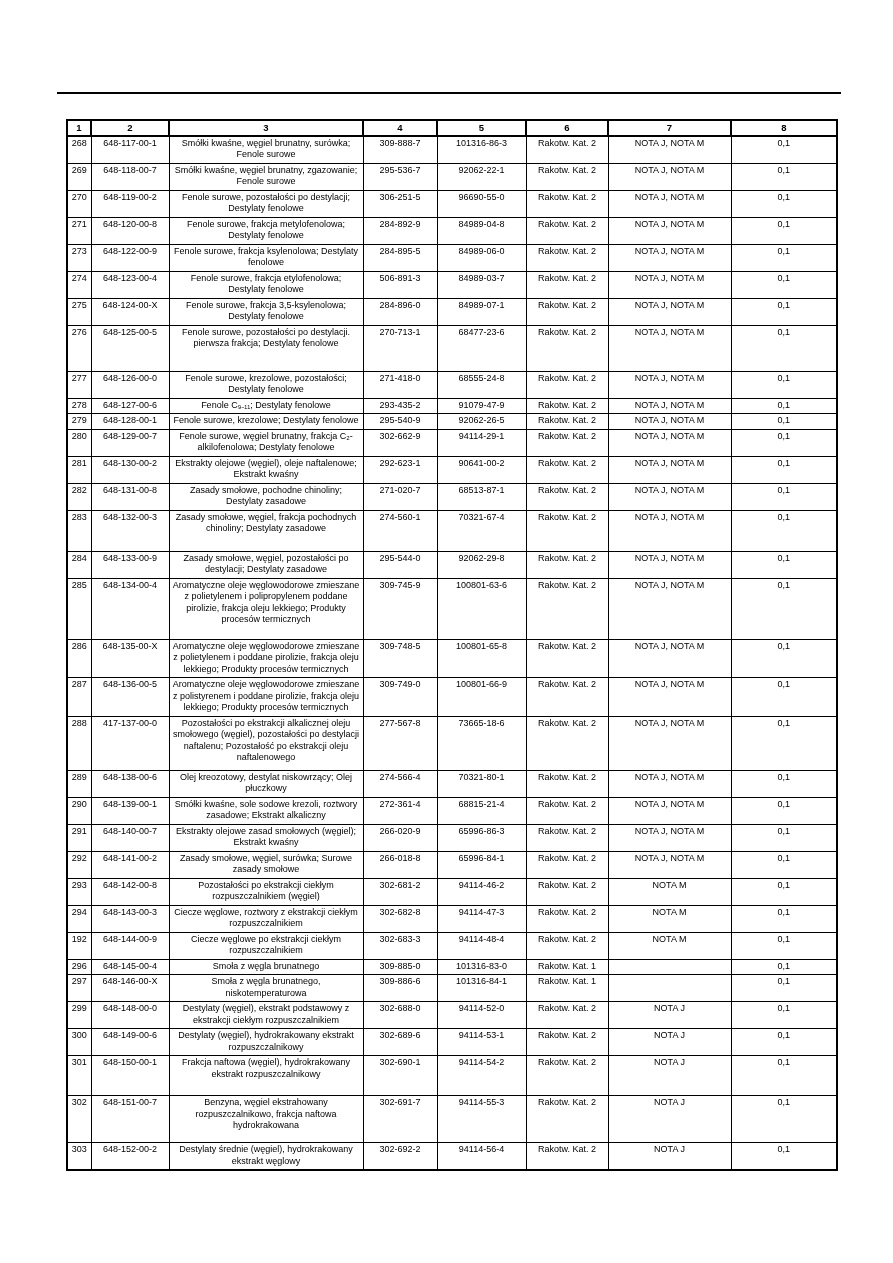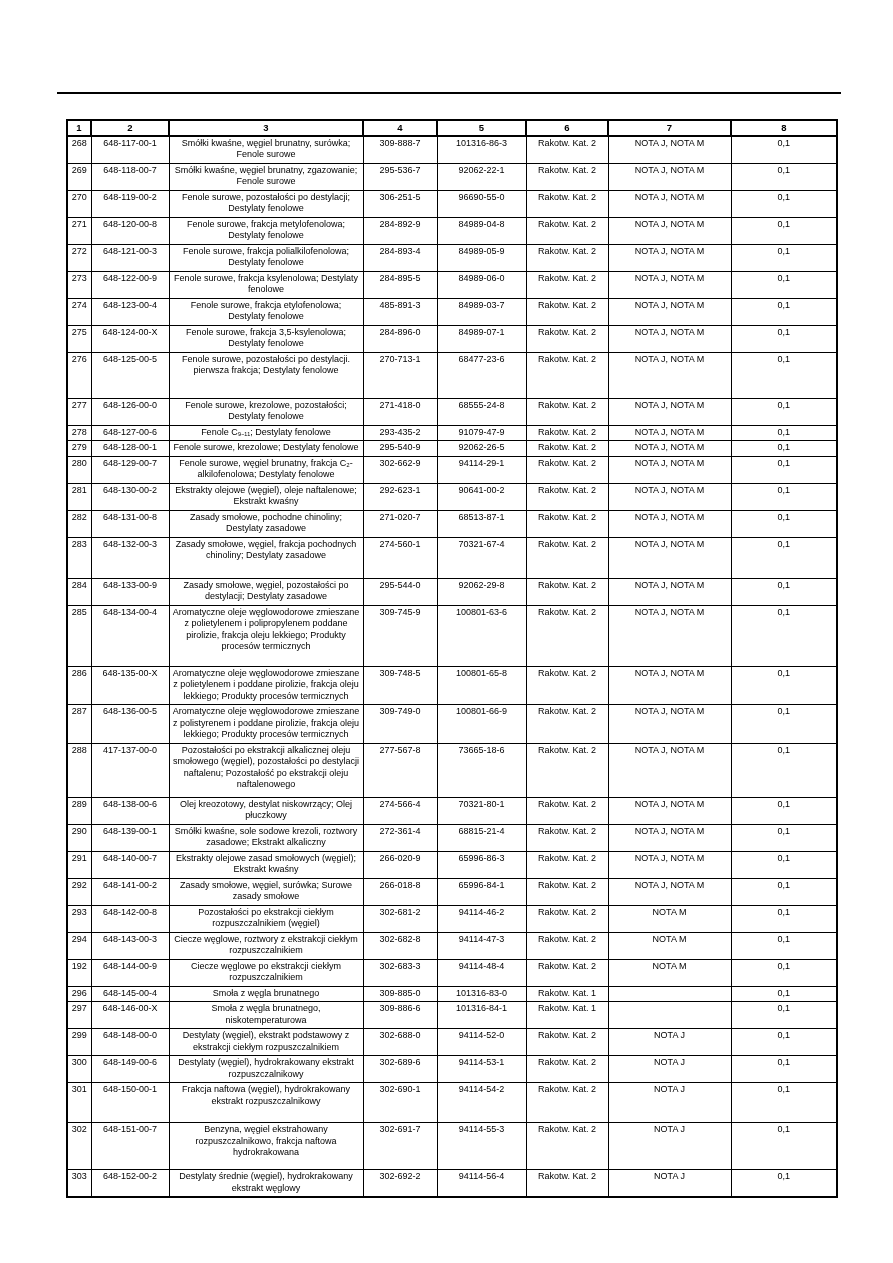--- a/index.html
+++ b/index.html
@@ -119,44 +119,34 @@
           <td class="col-no">271</td>
           <td class="col-index">648-120-00-8</td>
           <td class="col-name">Fenole surowe, frakcja metylofenolowa; Destylaty fenolowe</td>
           <td class="col-ec">284-892-9</td>
           <td class="col-cas">84989-04-8</td>
           <td class="col-category">Rakotw. Kat. 2</td>
           <td class="col-notes">NOTA J, NOTA M</td>
           <td class="col-limit">0,1</td>
         </tr>
         <tr>
-          <td class="col-no">272</td>
-          <td class="col-index">648-121-00-3</td>
-          <td class="col-name">Fenole surowe, frakcja polialkilofenolowa; Destylaty fenolowe</td>
-          <td class="col-ec">284-893-4</td>
-          <td class="col-cas">84989-05-9</td>
-          <td class="col-category">Rakotw. Kat. 2</td>
-          <td class="col-notes">NOTA J, NOTA M</td>
-          <td class="col-limit">0,1</td>
-        </tr>
-        <tr>
           <td class="col-no">273</td>
           <td class="col-index">648-122-00-9</td>
           <td class="col-name">Fenole surowe, frakcja ksylenolowa; Destylaty fenolowe</td>
           <td class="col-ec">284-895-5</td>
           <td class="col-cas">84989-06-0</td>
           <td class="col-category">Rakotw. Kat. 2</td>
           <td class="col-notes">NOTA J, NOTA M</td>
           <td class="col-limit">0,1</td>
         </tr>
         <tr>
           <td class="col-no">274</td>
           <td class="col-index">648-123-00-4</td>
           <td class="col-name">Fenole surowe, frakcja etylofenolowa; Destylaty fenolowe</td>
-          <td class="col-ec">485-891-3</td>
+          <td class="col-ec">506-891-3</td>
           <td class="col-cas">84989-03-7</td>
           <td class="col-category">Rakotw. Kat. 2</td>
           <td class="col-notes">NOTA J, NOTA M</td>
           <td class="col-limit">0,1</td>
         </tr>
         <tr>
           <td class="col-no">275</td>
           <td class="col-index">648-124-00-X</td>
           <td class="col-name">Fenole surowe, frakcja 3,5-ksylenolowa; Destylaty fenolowe</td>
           <td class="col-ec">284-896-0</td>

